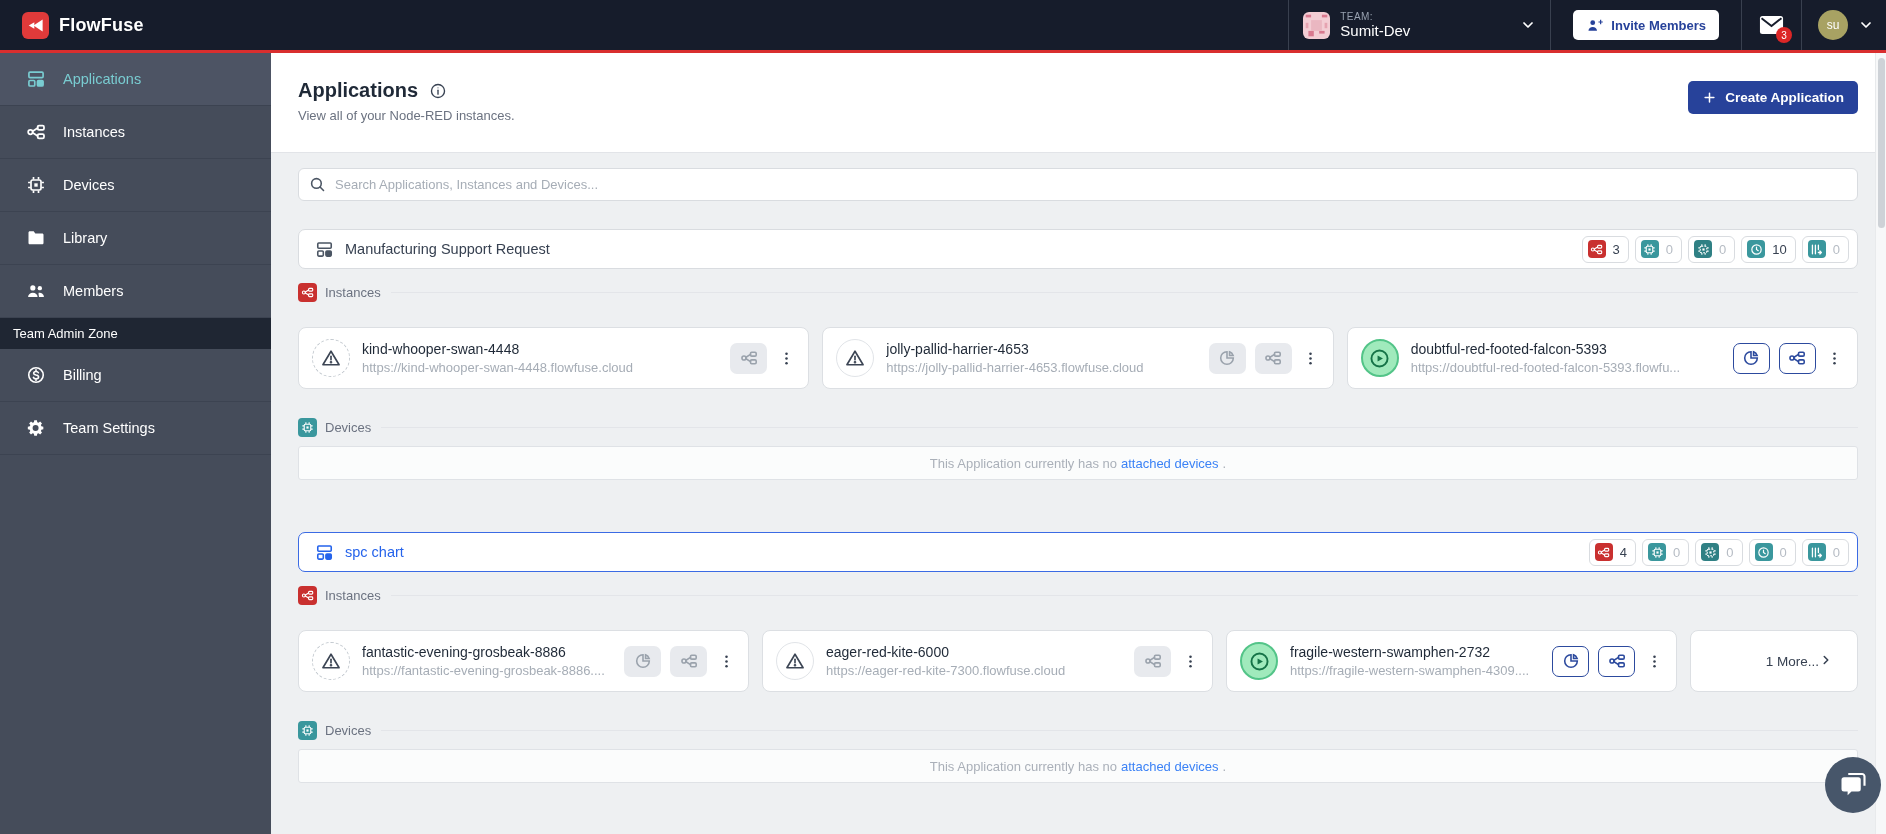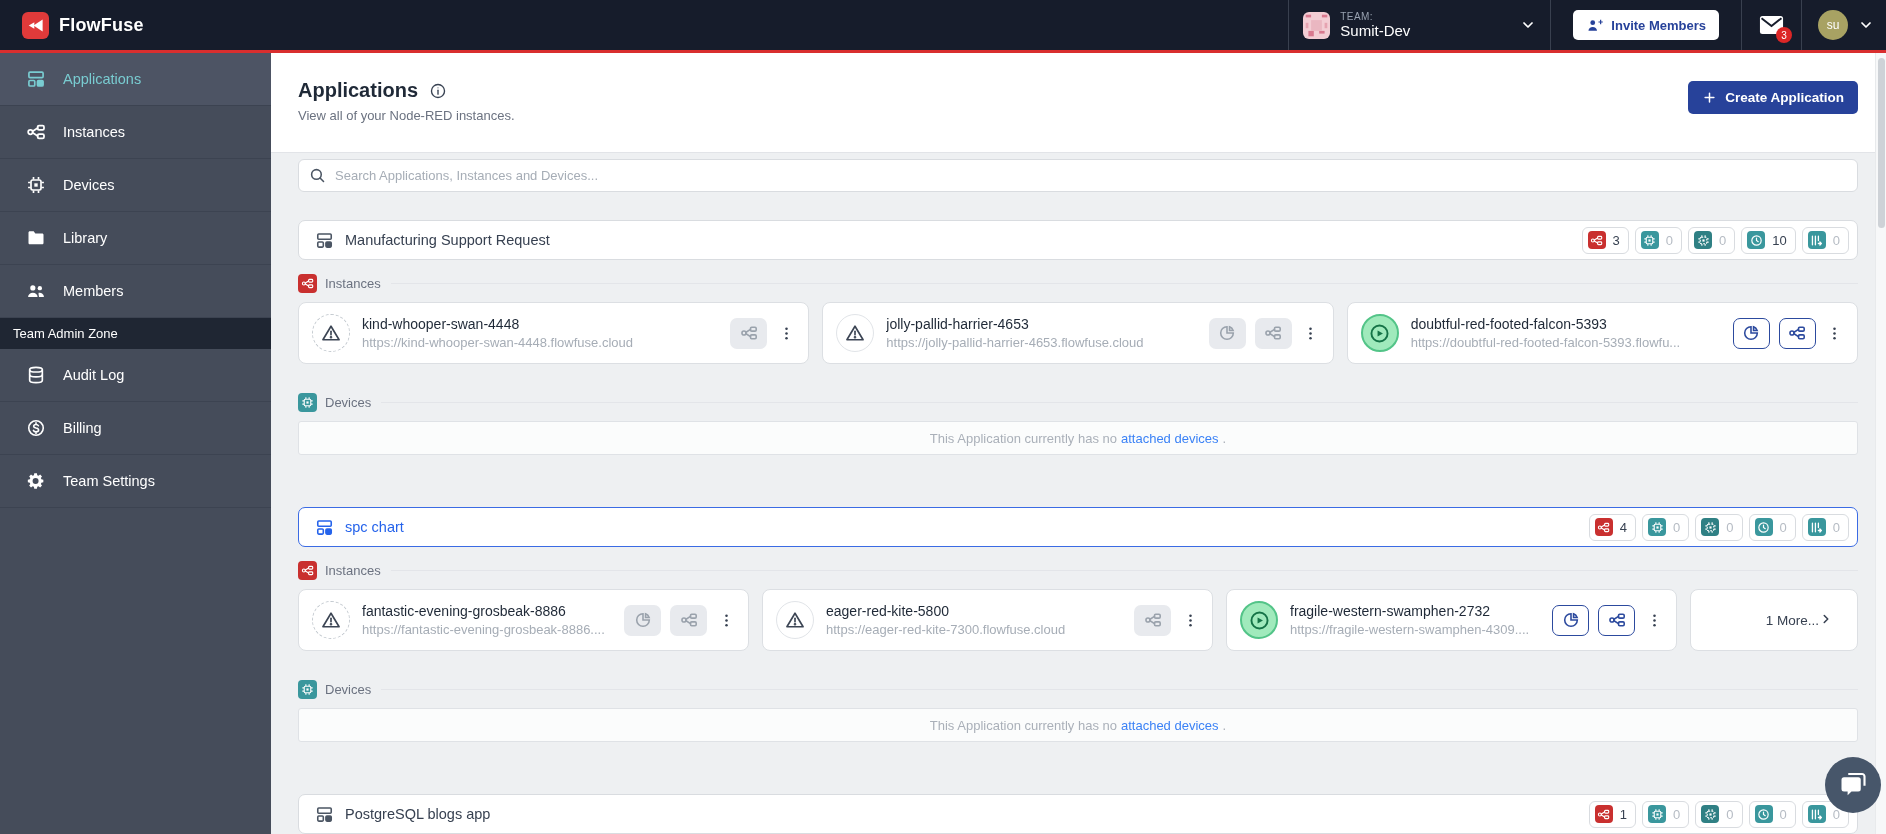--- a/index.html
+++ b/index.html
@@ -52,21 +52,21 @@
                  padding:26px 28px 0 27px; }
   .page-title-row { display:flex; align-items:center; gap:11px; }
   .page-title { font-size:20px; font-weight:700; color:#1f2937; }
   .info-ic { width:18px; height:18px; color:#374151; }
   .page-subtitle { font-size:13px; color:#6b7280; margin-top:6px; }
   .create-btn { position:absolute; right:28px; top:28px; background:#27429a; color:#fff; border:none;
                 border-radius:5px; height:33px; padding:0 14px; display:flex; align-items:center; gap:8px;
                 font-size:13.5px; font-weight:700; font-family:inherit; cursor:pointer; }
   .content { padding:0 28px 0 27px; }
 
-  .search-bar { margin-top:6px; height:33px; background:#fff; border:1px solid #d9dce0; border-radius:6px;
+  .search-bar { margin-top:15px; height:33px; background:#fff; border:1px solid #d9dce0; border-radius:6px;
                 display:flex; align-items:center; padding:0 10px; gap:9px; }
   .search-bar .s-ic { width:17px; height:17px; color:#4b5563; flex:none; }
   .search-input { border:none; outline:none; flex:1; font-size:13px; color:#374151; font-family:inherit; }
   .search-input::placeholder { color:#a6adb6; }
 
   
   .app-header { height:40px; margin-top:28px; background:#fff; border:1px solid #d9dce0; border-radius:7px;
                 display:flex; align-items:center; padding:0 8px 0 16px; cursor:pointer; }
   .app-header.selected { border:1.6px solid #3b6be4;justify-content:center; }
   .app-header .a-ic { width:19px; height:19px; color:#4b5563; flex:none; }
@@ -82,21 +82,21 @@
   .badge-count { font-size:13px; color:#374151; min-width:7px; text-align:center;}
   .badge-count.muted { color:#b6bcc4; }
 
   .sec-row { display:flex; align-items:center; margin-top:14px; }
   .sec-ic { width:19px; height:19px; border-radius:4px; color:#fff;
             display:flex; align-items:center; justify-content:center; flex:none; }
   .sec-ic svg { width:13px; height:13px; }
   .sec-text { font-size:13px; color:#6b7280; margin-left:8px; }
   .sec-line { flex:1; height:1px; background:#e3e5e9; margin-left:10px; }
 
-  .inst-row { display:flex; gap:13px; margin-top:9px; }
+  .inst-row { display:flex; gap:13px; margin-top:25px; }
   .inst-card { flex:1; height:62px; background:#fff; border:1px solid #dcdfe3; border-radius:8px;
                display:flex; align-items:center; padding:0 12px 0 13px; min-width:0; cursor:pointer; }
   .status-circle { width:38px; height:38px; border-radius:50%; flex:none;
                    display:flex; align-items:center; justify-content:center; }
   .status-circle.error { border:1.5px solid #e1e4e8; color:#3c4554; }
   .status-circle.error.dashed { border:1.5px dashed #c3c9cf; }
   .status-circle.error svg { width:22px; height:22px; }
   .status-circle.running { background:#a0eabc; border:2px solid #53c488; color:#157347; }
   .status-circle.running svg { width:23px; height:23px; }
   .inst-meta { margin-left:12px; flex:1; min-width:0; }
@@ -238,28 +238,20 @@
               <circle cx="16.6" cy="8.6" r="2.6"></circle>
               <path d="M2.5 19.2c0-3.1 2.6-5.1 5.7-5.1s5.7 2 5.7 5.1Z"></path>
               <path d="M15.2 14.2c3-.2 6.3 1.5 6.3 5h-5.9c-.2-2-.8-3.6-.4-5Z"></path>
             </svg></span>
     <span>Members</span>
         </div>
       </div>
     <div class="admin-label">Team Admin Zone</div>
     <div id="side-admin">
         <div class="side-item">
-    <span class="s-ic"><svg viewBox="0 0 24 24" fill="none" stroke="currentColor" stroke-width="2">
-              <ellipse cx="12" cy="5.6" rx="7.6" ry="2.8"></ellipse>
-              <path d="M4.4 5.6v5.8c0 1.6 3.4 2.9 7.6 2.9s7.6-1.3 7.6-2.9V5.6"></path>
-              <path d="M4.4 11.4v6.8c0 1.6 3.4 2.9 7.6 2.9s7.6-1.3 7.6-2.9v-6.8"></path>
-            </svg></span>
-    <span>Audit Log</span>
-        </div>
-        <div class="side-item">
     <span class="s-ic"><svg viewBox="0 0 24 24" fill="none" stroke="currentColor" stroke-width="1.9">
               <circle cx="12" cy="12" r="8.7"></circle>
               <path d="M14.9 9.3c-.5-1-1.6-1.6-2.9-1.6-1.6 0-2.8.9-2.8 2.1s1.1 1.8 2.8 2.1c2 .3 3.1 1 3.1 2.4 0 1.3-1.4 2.3-3.1 2.3-1.5 0-2.7-.7-3.1-1.7M12 5.8v1.9M12 16.6v1.9" stroke-linecap="round"></path>
             </svg></span>
     <span>Billing</span>
         </div>
         <div class="side-item">
     <span class="s-ic"><svg viewBox="0 0 24 24" fill="currentColor">
               <path d="M20.8 13.6v-3.2l-2.4-.4a6.8 6.8 0 0 0-.6-1.5l1.4-2-2.2-2.2-2 1.4c-.5-.26-1-.47-1.5-.6L13.1 2.7H9.9l-.4 2.4c-.5.13-1 .34-1.5.6l-2-1.4-2.2 2.2 1.4 2c-.26.5-.47 1-.6 1.5l-2.4.4v3.2l2.4.4c.13.5.34 1 .6 1.5l-1.4 2 2.2 2.2 2-1.4c.5.26 1 .47 1.5.6l.4 2.4h3.2l.4-2.4c.5-.13 1-.34 1.5-.6l2 1.4 2.2-2.2-1.4-2c.26-.5.47-1 .6-1.5ZM11.5 15.6a3.6 3.6 0 1 1 0-7.2 3.6 3.6 0 0 1 0 7.2Z"></path>
             </svg></span>
@@ -605,21 +597,21 @@
               </div>
               <div class="inst-card">
     <span class="status-circle error">
                   <svg viewBox="0 0 24 24" fill="none" stroke="currentColor" stroke-width="1.8" stroke-linecap="round" stroke-linejoin="round">
                     <path d="M12 4.6 L20.8 19.4 H3.2 Z"></path>
                     <path d="M12 10.2v3.8"></path>
                     <circle cx="12" cy="16.6" r="0.55" fill="currentColor"></circle>
                   </svg>
                 </span>
     <span class="inst-meta">
-      <span class="inst-name" style="display:block">eager-red-kite-5800</span>
+      <span class="inst-name" style="display:block">eager-red-kite-6000</span>
       <span class="inst-url" style="display:block">https://eager-red-kite-7300.flowfuse.cloud</span>
     </span>
     <span class="inst-actions">
                   <button class="act-btn">
                     <svg viewBox="0 0 24 24" fill="none" stroke="currentColor" stroke-width="2.1" stroke-linecap="round" stroke-linejoin="round">
                       <circle cx="5.3" cy="12" r="2.7"></circle>
                       <rect x="14" y="4.3" width="7.6" height="5.2" rx="1.6"></rect>
                       <rect x="14" y="14.5" width="7.6" height="5.2" rx="1.6"></rect>
                       <path d="M8 11 L14 7.2 M8 13 L14 16.8"></path>
                     </svg>

